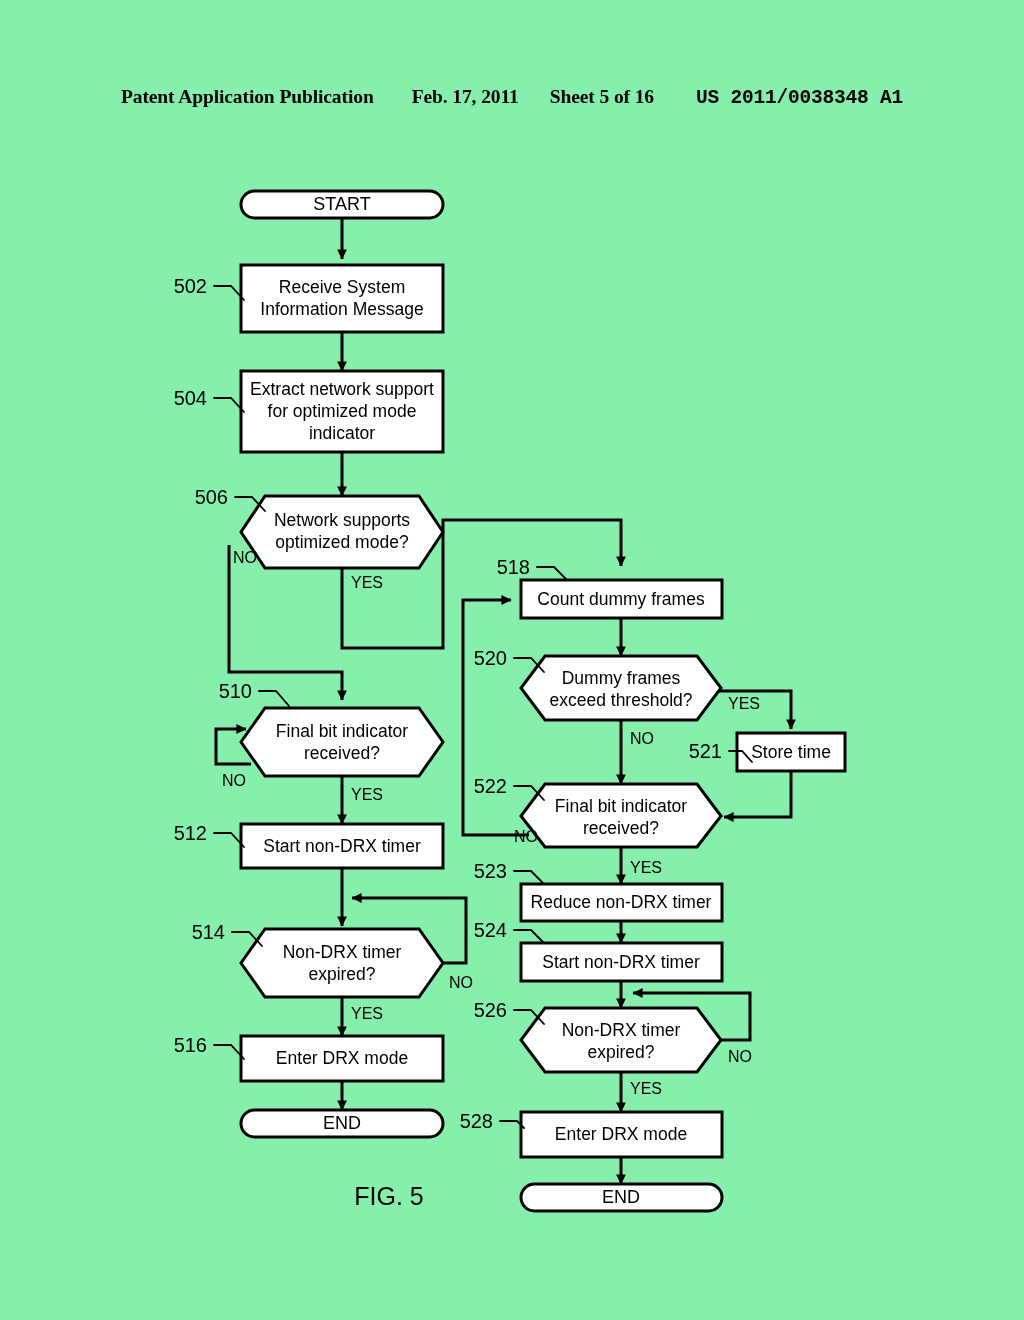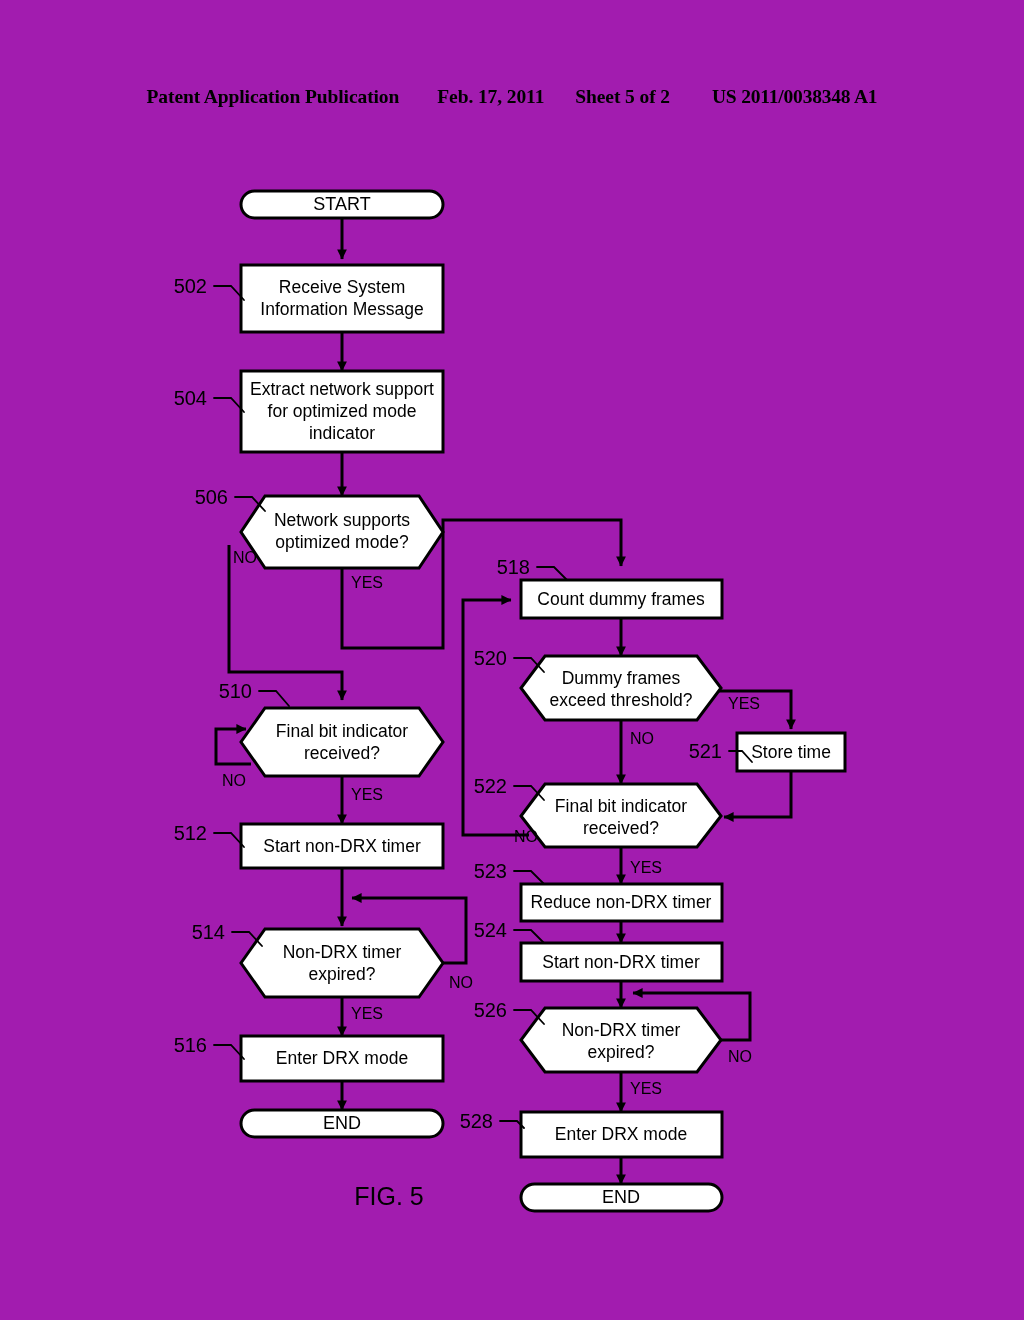--- a/index.html
+++ b/index.html
@@ -13,42 +13,42 @@
     height: 1320px;
     font-family: "Liberation Sans", sans-serif;
     color: #000000;
     position: relative;
     overflow: hidden;
   }
   #page {
     position: relative;
     width: 1024px;
     height: 1320px;
-    background: #a21caf;
+    background: #86efac;
   }
   
   #pub-header {
     position: absolute;
     left: 0;
     top: 86px;
     width: 1024px;
     height: 30px;
     display: flex;
     align-items: baseline;
     justify-content: center;
     font-family: "Liberation Serif", serif;
     font-weight: bold;
     font-size: 19.5px;
     letter-spacing: -0.1px;
     white-space: nowrap;
   }
   #pub-header .h-pub   { margin-right: 38px; }
   #pub-header .h-date  { margin-right: 31px; }
   #pub-header .h-sheet { margin-right: 42px; }
-  #pub-header .h-num   { letter-spacing: -0.2px; }
+  #pub-header .h-num   { letter-spacing: -0.2px; font-family: Liberation Mono, monospace; }
 
   
   #figure-svg {
     position: absolute;
     left: 0;
     top: 0;
     width: 1024px;
     height: 1320px;
     display: block;
   }
@@ -110,21 +110,21 @@
   .arrow-head { fill: #000000; }
 </style>
 </head>
 <body>
 
 <div id="page">
 
   <div id="pub-header">
     <span class="h-pub">Patent Application Publication</span>
     <span class="h-date">Feb. 17, 2011</span>
-    <span class="h-sheet">Sheet 5 of 2</span>
+    <span class="h-sheet">Sheet 5 of 16</span>
     <span class="h-num">US 2011/0038348 A1</span>
   </div>
 
   <svg id="figure-svg" viewBox="0 0 1024 1320">
     <defs>
       <marker id="ah" markerWidth="11" markerHeight="11" refX="9.6" refY="5.5" orient="auto" markerUnits="userSpaceOnUse">
         <path d="M0,0.6 L10,5.5 L0,10.4 z" class="arrow-head"></path>
       </marker>
     </defs>
 

